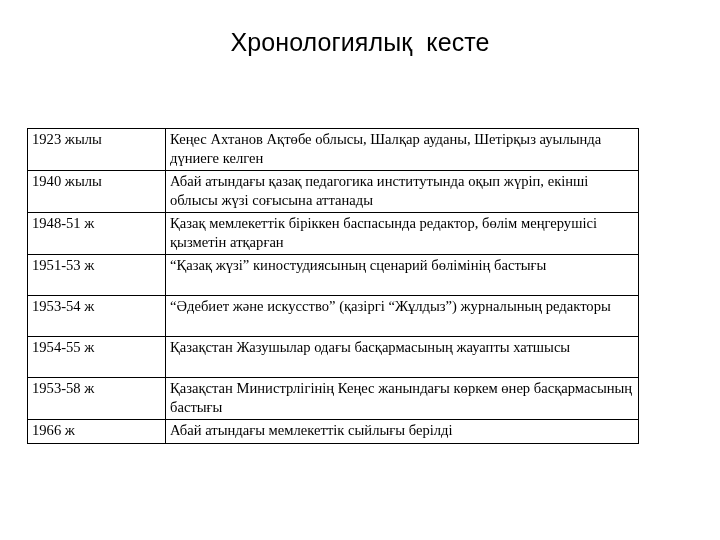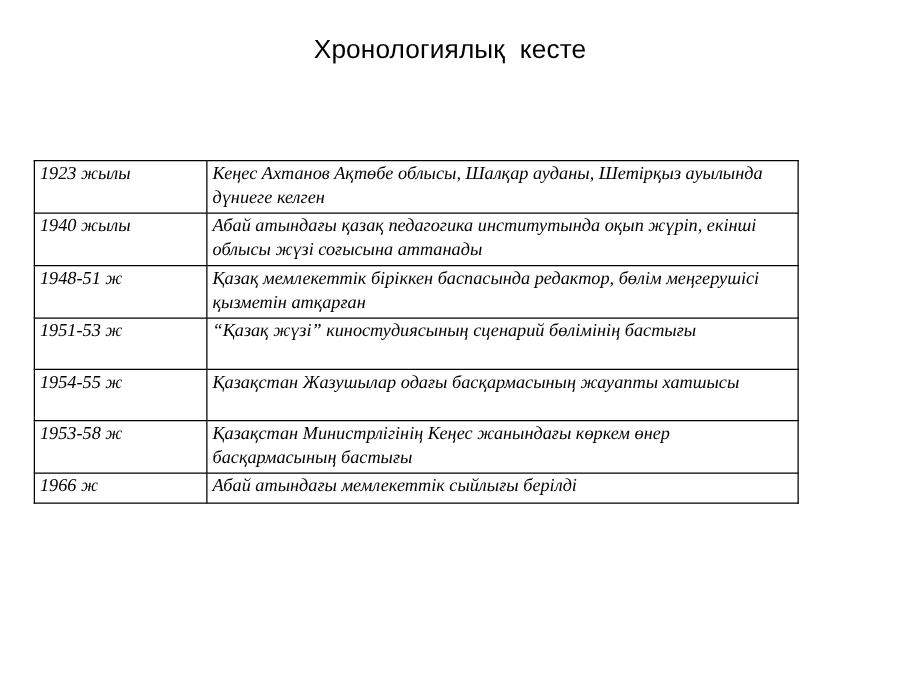--- a/index.html
+++ b/index.html
@@ -20,42 +20,41 @@
     height: 540px;
     box-sizing: border-box;
   }
   .slide-title {
     position: absolute;
     left: 0;
     top: 28px;
     width: 720px;
     text-align: center;
     font-family: "Liberation Sans", "DejaVu Sans", sans-serif;
-    font-size: 21px;
+    font-size: 25px;
     font-weight: normal;
     line-height: 1.15;
     letter-spacing: 0.1px;
     color: #000000;
     white-space: pre;
   }
   .chrono-table-wrap {
     position: absolute;
     left: 27px;
     top: 128px;
     width: 611px;
   }
   table.chrono-table {
     border-collapse: collapse;
     width: 611px;
     table-layout: fixed;
     font-family: "Liberation Serif", "DejaVu Serif", serif;
     font-size: 14.6px;
     line-height: 1.30;
     color: #000000;
-    font-style: italic;
   }
   table.chrono-table col.col-period { width: 138px; }
   table.chrono-table col.col-event  { width: 473px; }
   table.chrono-table td {
     border: 1px solid #000000;
     padding: 1px 3px 2px 4px;
     vertical-align: top;
     text-align: left;
     word-wrap: break-word;
   }
@@ -97,20 +96,24 @@
         <tr class="row-2line">
           <td class="period-cell">1948-51 ж</td>
           <td class="event-cell">Қазақ мемлекеттік біріккен баспасында редактор, бөлім меңгерушісі қызметін атқарған</td>
         </tr>
 
         <tr class="row-2line">
           <td class="period-cell">1951-53 ж</td>
           <td class="event-cell">“Қазақ жүзі” киностудиясының сценарий бөлімінің бастығы</td>
         </tr>
 
+        <tr class="row-2line">
+          <td class="period-cell">1953-54 ж</td>
+          <td class="event-cell">“Әдебиет және искусство”  (қазіргі “Жұлдыз”) журналының редакторы</td>
+        </tr>
 
         <tr class="row-2line">
           <td class="period-cell">1954-55 ж</td>
           <td class="event-cell">Қазақстан Жазушылар одағы басқармасының жауапты хатшысы</td>
         </tr>
 
 
         <tr class="row-2line">
           <td class="period-cell">1953-58 ж</td>
           <td class="event-cell">Қазақстан Министрлігінің Кеңес жанындағы көркем өнер басқармасының бастығы</td>

